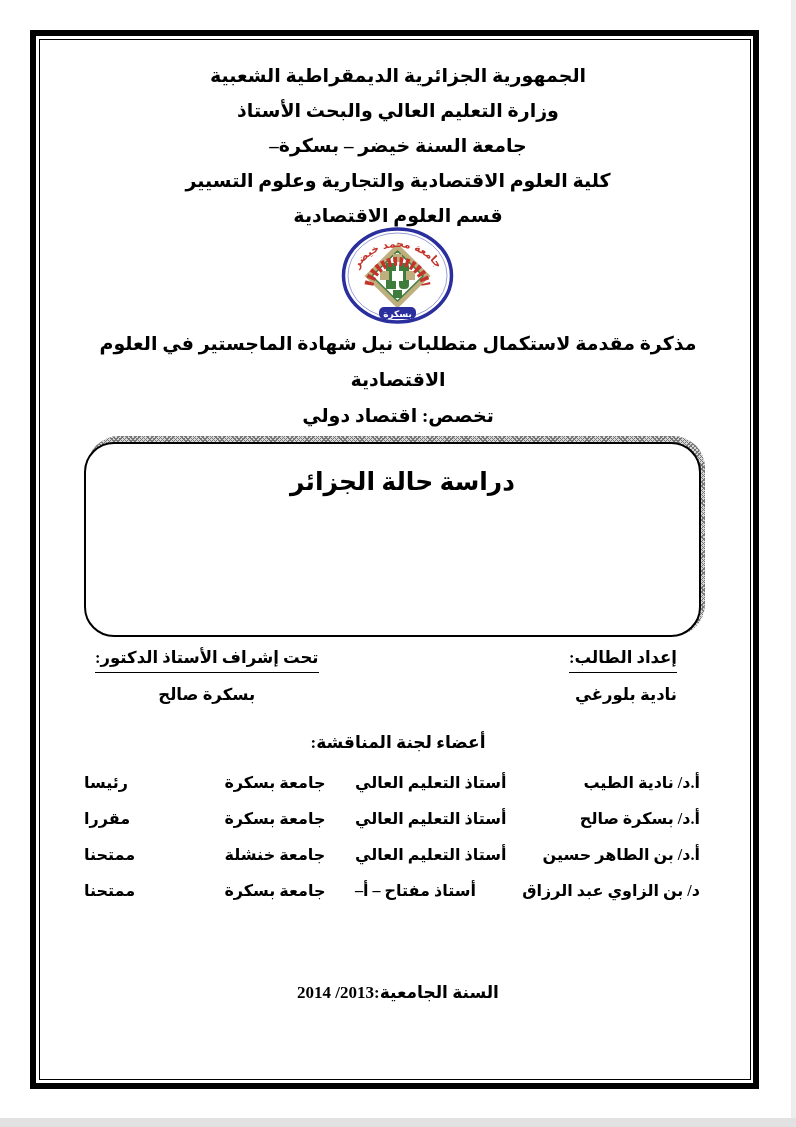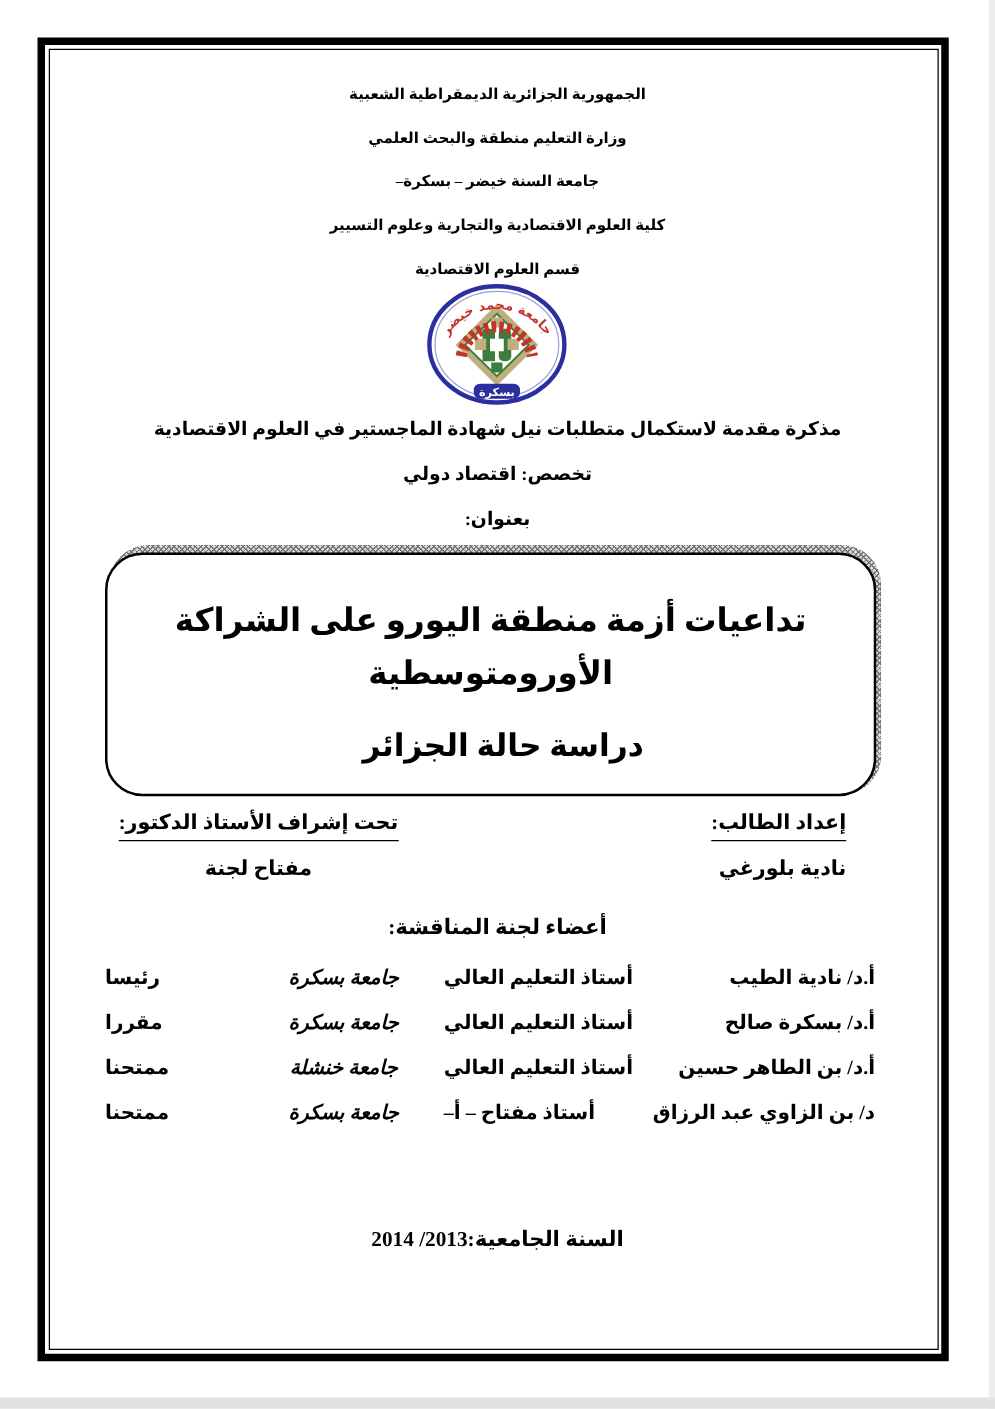--- a/index.html
+++ b/index.html
@@ -13,27 +13,27 @@
   .edge-bottom{position:absolute;left:0;bottom:0;width:100%;height:9px;background:#e2e2e2;}
   .edge-right{position:absolute;top:0;right:0;width:5px;height:100%;background:#ededed;}
 
   .frame-outer{position:absolute;left:30px;top:30px;right:37px;bottom:38px;border:6px solid #000;}
   .frame-inner{position:absolute;left:38.5px;top:38.5px;right:45.5px;bottom:47.5px;border:1.5px solid #000;}
 
   .arabic{direction:rtl;font-weight:700;}
 
   .header-block{
     position:absolute;left:60px;right:60px;top:58px;text-align:center;
-    font-size:12px;line-height:35px;
+    font-size:19px;line-height:35px;
   }
   .logo-wrap{position:absolute;left:339px;top:227px;width:117px;height:97px;}
 
   .note-block{
     position:absolute;left:55px;right:55px;top:326px;text-align:center;
-    font-size:15px;line-height:36px;
+    font-size:19px;line-height:36px;
   }
 
   .title-shadow{
     position:absolute;left:87px;top:436px;width:618px;height:200px;border-radius:32px;
     background-color:#d8d8d8;
     background-image:
       repeating-linear-gradient(45deg,#787878 0 1px,transparent 1px 3px),
       repeating-linear-gradient(-45deg,#787878 0 1px,transparent 1px 3px);
   }
   .title-box{
@@ -51,41 +51,41 @@
 
   .committee-heading{
     position:absolute;left:0;right:0;top:732px;text-align:center;font-size:17px;
   }
   .committee-table{
     position:absolute;left:84px;top:764px;width:616px;direction:rtl;font-size:16px;
   }
   .committee-row{display:grid;grid-template-columns:30% 26% 26% 18%;height:36px;align-items:center;}
   .cell-name{text-align:right;}
   .cell-rank{text-align:left;}
-  .cell-univ{text-align:center;font-style:italic;}
+  .cell-univ{text-align:center;}
   .cell-role{text-align:left;}
 
   .year-line{
     position:absolute;left:0;right:0;top:982px;text-align:center;font-size:17px;
   }
 </style>
 </head>
 <body>
 
 <div class="page">
 
   <div class="edge-right"></div>
   <div class="edge-bottom"></div>
 
   <div class="frame-outer"></div>
   <div class="frame-inner"></div>
 
   <div class="header-block arabic">
     <div>الجمهورية الجزائرية الديمقراطية الشعبية</div>
-    <div>وزارة التعليم منطقة والبحث العلمي</div>
+    <div>وزارة التعليم العالي والبحث الأستاذ</div>
     <div>جامعة السنة خيضر – بسكرة–</div>
     <div>كلية العلوم الاقتصادية والتجارية وعلوم التسيير</div>
     <div>قسم العلوم الاقتصادية</div>
   </div>
 
   <div class="logo-wrap">
     <svg width="117" height="97" viewBox="0 0 117 97">
       <ellipse cx="58.5" cy="48.5" rx="54" ry="46.5" fill="#ffffff" stroke="#2b2f9e" stroke-width="3.5"></ellipse>
       <ellipse cx="58.5" cy="48.5" rx="49.5" ry="42.5" fill="none" stroke="#9aa0d8" stroke-width="1"></ellipse>
 
@@ -118,32 +118,31 @@
   </div>
 
   <div class="note-block arabic">
     <div>مذكرة مقدمة لاستكمال متطلبات نيل شهادة الماجستير في العلوم الاقتصادية</div>
     <div>تخصص: اقتصاد دولي</div>
     <div>بعنوان:</div>
   </div>
 
   <div class="title-shadow"></div>
   <div class="title-box">
-    <div class="title-line1">تداعيات أزمة منطقة اليورو على الشراكة الأورومتوسطية</div>
     <div class="title-line2">دراسة حالة الجزائر</div>
   </div>
 
   <div class="student-block arabic">
     <span class="role-label">إعداد الطالب:</span>
     <div class="person-name">نادية بلورغي</div>
   </div>
 
   <div class="supervisor-block arabic">
     <span class="role-label">تحت إشراف الأستاذ الدكتور:</span>
-    <div class="person-name">مفتاح لجنة</div>
+    <div class="person-name">بسكرة صالح</div>
   </div>
 
   <div class="committee-heading arabic">أعضاء لجنة المناقشة:</div>
 
   <div class="committee-table arabic">
     <div class="committee-row">
       <div class="cell-name">أ.د/ نادية الطيب</div>
       <div class="cell-rank">أستاذ التعليم العالي</div>
       <div class="cell-univ">جامعة بسكرة</div>
       <div class="cell-role">رئيسا</div>

